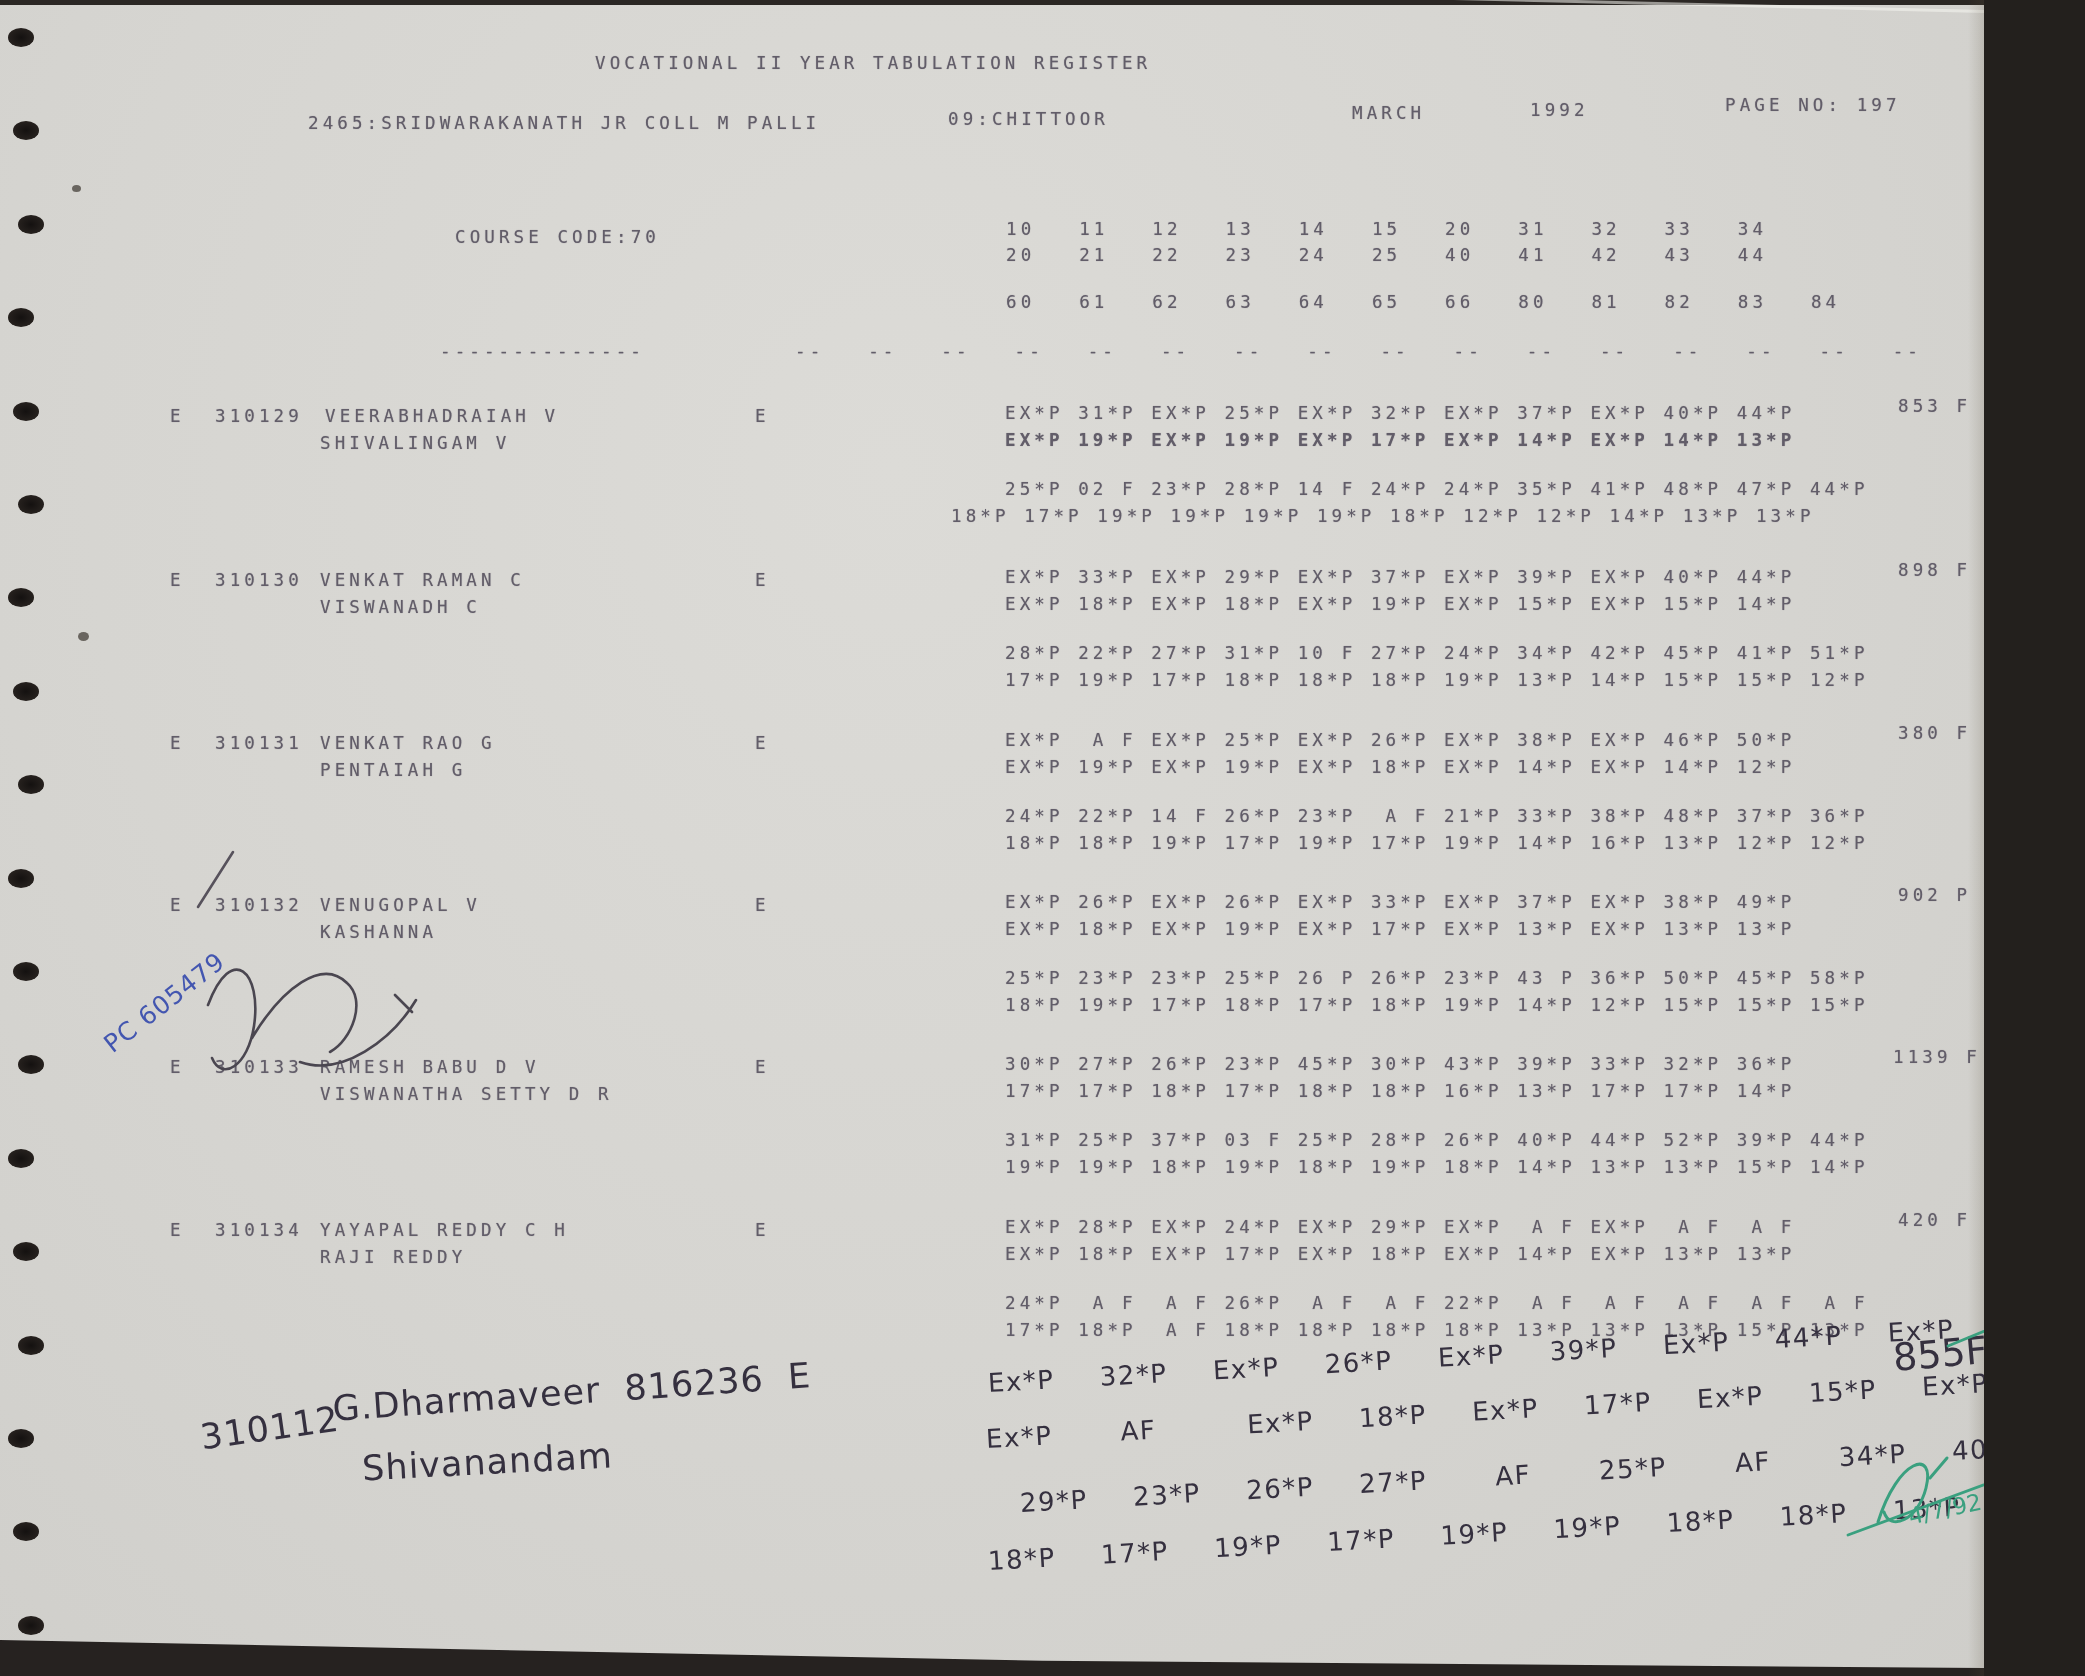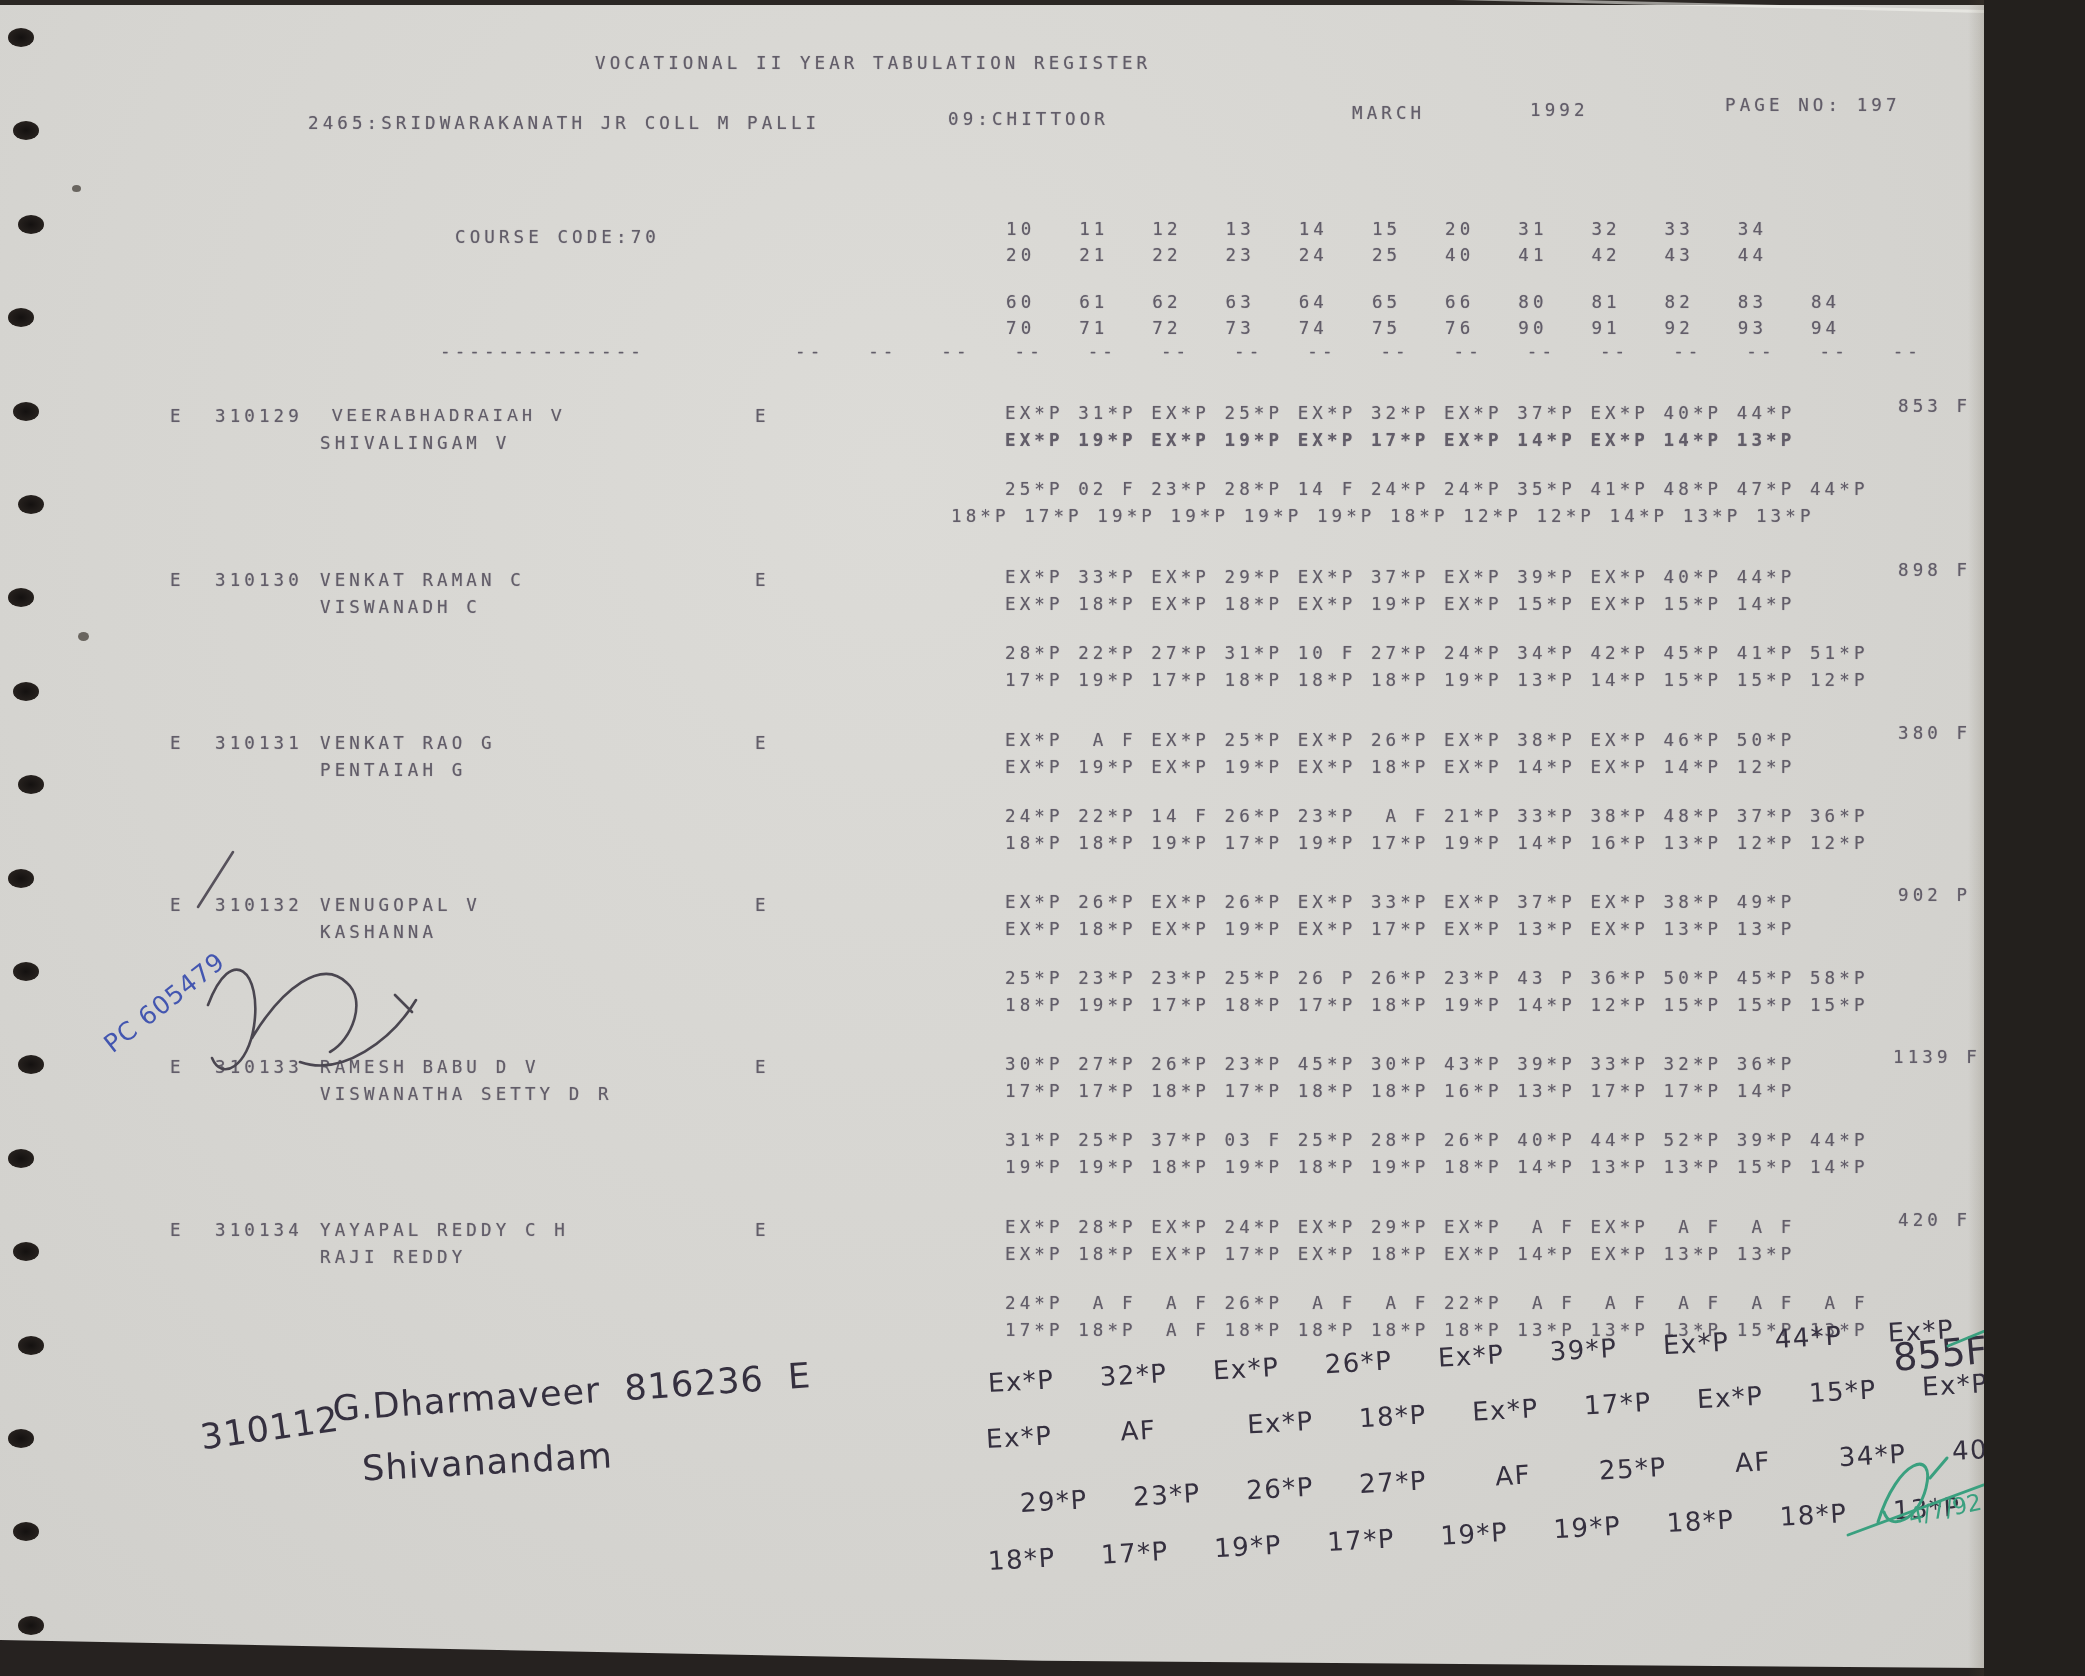--- a/index.html
+++ b/index.html
@@ -79,29 +79,28 @@
   <div class="print" style="left:308px;top:112px;">2465:SRIDWARAKANATH JR COLL M PALLI</div>
   <div class="print" style="left:948px;top:108px;">09:CHITTOOR</div>
   <div class="print" style="left:1352px;top:102px;">MARCH</div>
   <div class="print" style="left:1530px;top:99px;">1992</div>
   <div class="print" style="left:1725px;top:94px;">PAGE NO: 197</div>
   <div class="print" style="left:455px;top:226px;">COURSE CODE:70</div>
 
   <div class="print" style="left:1006px;top:218px;">10   11   12   13   14   15   20   31   32   33   34</div>
   <div class="print" style="left:1006px;top:244px;">20   21   22   23   24   25   40   41   42   43   44</div>
   <div class="print" style="left:1006px;top:291px;">60   61   62   63   64   65   66   80   81   82   83   84</div>
-  <div class="print" style="left:1006px;top:317px;">70   71   72   73   74   75   76   90   91   92   93   94</div>
 
   <div class="print" style="left:440px;top:340px;">--------------</div>
   <div class="print" style="left:795px;top:340px;">--   --   --   --   --   --   --   --   --   --   --   --   --   --   --   --</div>
 
   <div class="student" style="top:402px;">
     <span class="print" style="left:170px;top:3px;">E</span>
     <span class="print" style="left:215px;top:3px;">310129</span>
-    <span class="print" style="left:332px;top:3px;font-family:Liberation Mono, monospace;">VEERABHADRAIAH V</span>
+    <span class="print" style="left:325px;top:3px;">VEERABHADRAIAH V</span>
     <span class="print" style="left:320px;top:30px;">SHIVALINGAM V</span>
     <span class="print" style="left:755px;top:3px;">E</span>
     <span class="print" style="left:1005px;top:0;">EX*P 31*P EX*P 25*P EX*P 32*P EX*P 37*P EX*P 40*P 44*P</span>
     <span class="print" style="left:1005px;top:27px;font-weight:bold;">EX*P 19*P EX*P 19*P EX*P 17*P EX*P 14*P EX*P 14*P 13*P</span>
     <span class="print" style="left:1005px;top:76px;">25*P 02 F 23*P 28*P 14 F 24*P 24*P 35*P 41*P 48*P 47*P 44*P</span>
     <span class="print" style="left:951px;top:103px;">18*P 17*P 19*P 19*P 19*P 19*P 18*P 12*P 12*P 14*P 13*P 13*P</span>
     <span class="print" style="left:1898px;top:-7px;">853 F</span>
   </div>
 
   <div class="student" style="top:566px;">

